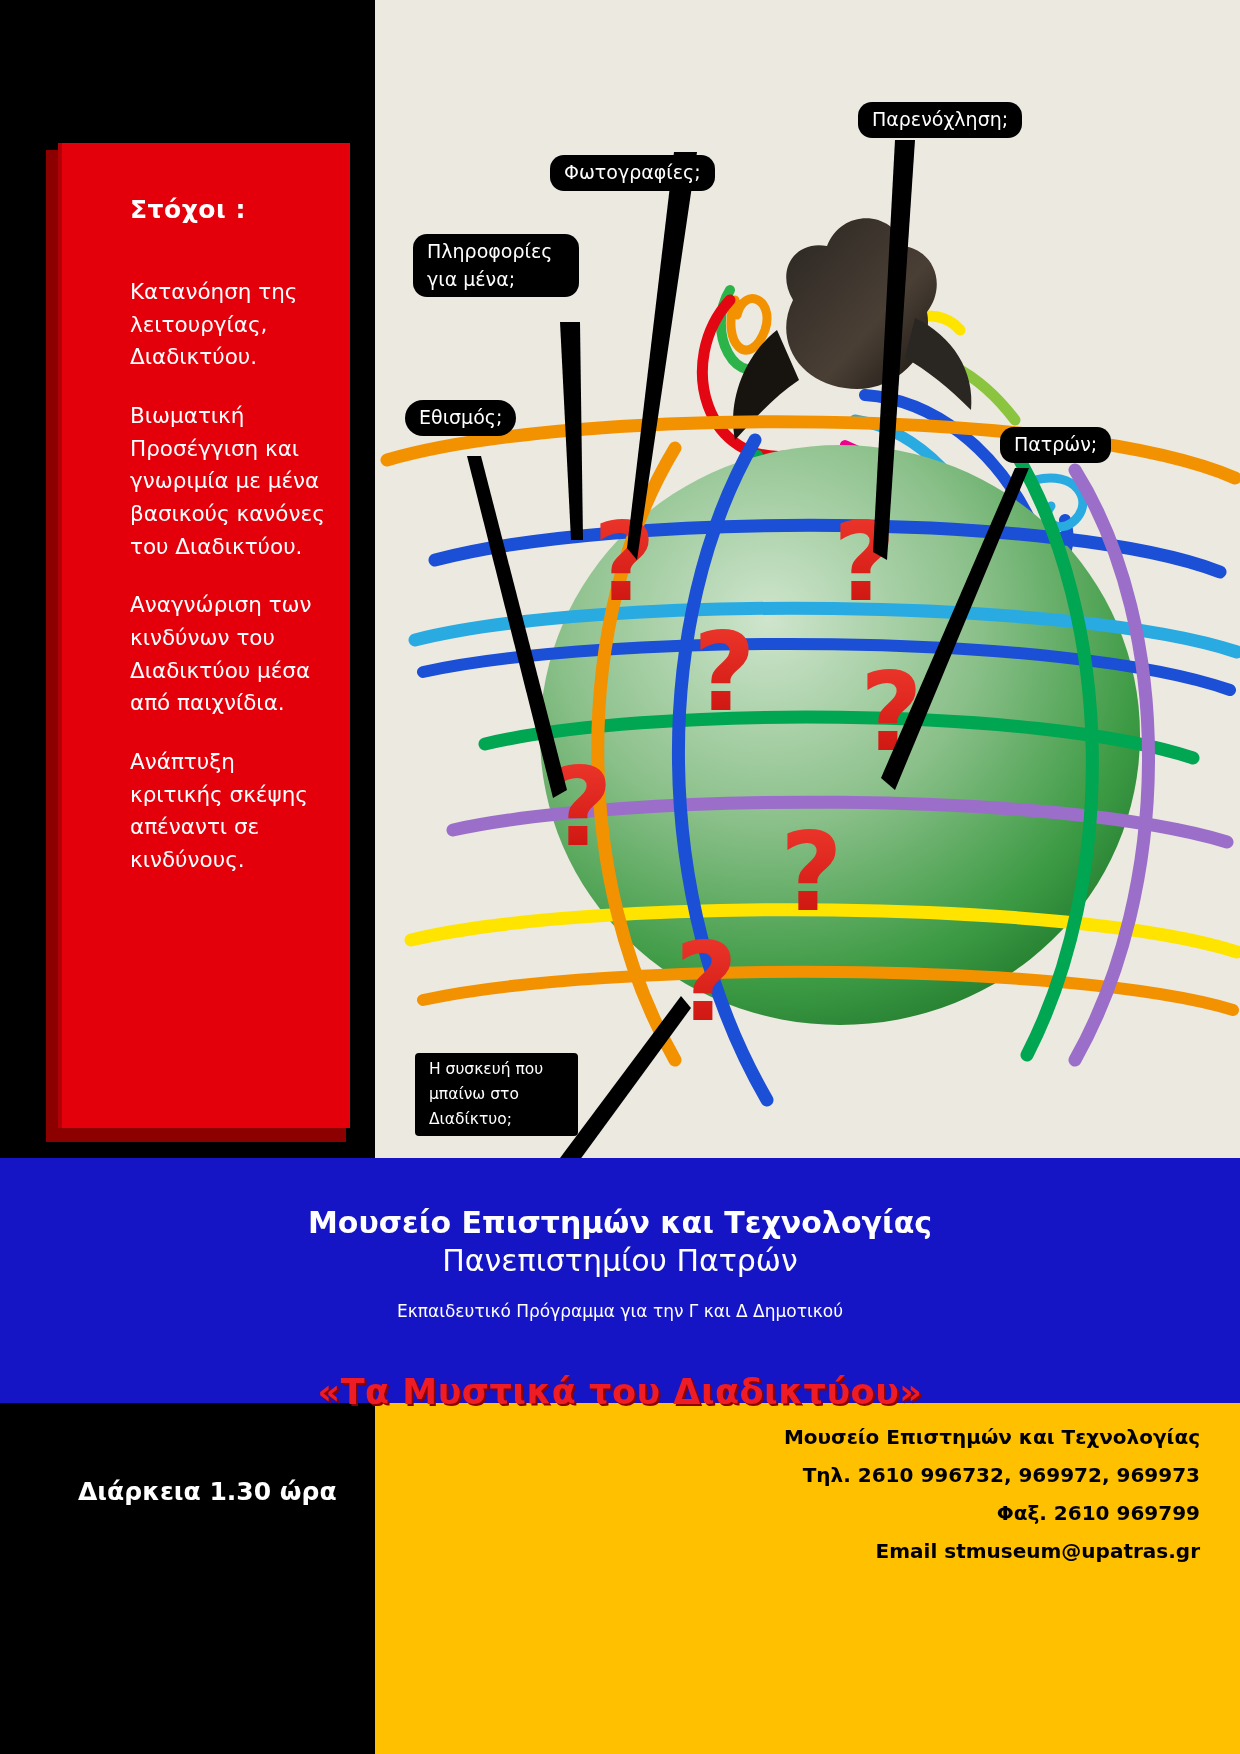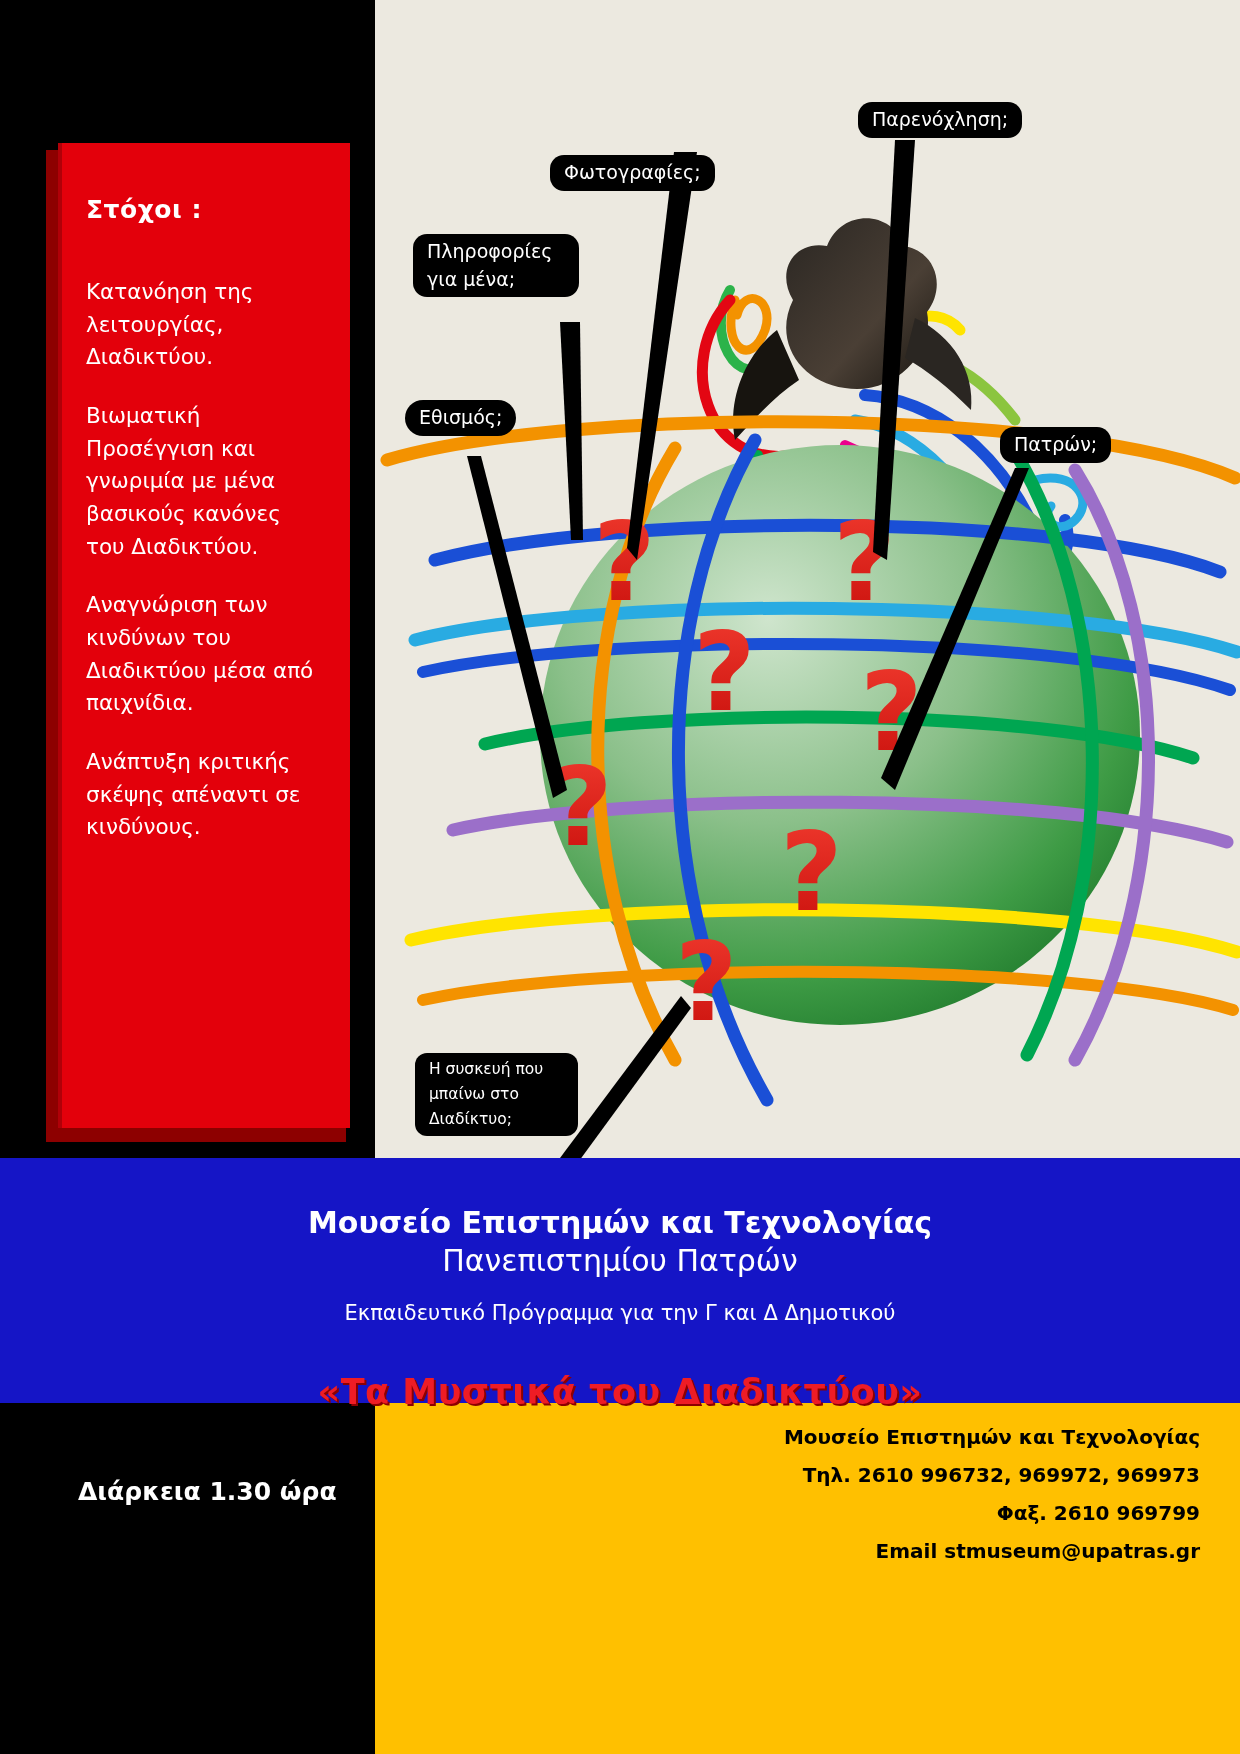--- a/index.html
+++ b/index.html
@@ -27,46 +27,46 @@
   #goals-shadow{
     position:absolute;left:46px;top:150px;width:300px;height:992px;
     background:#8d0000;
   }
   #goals{
     position:absolute;left:62px;top:143px;width:288px;height:985px;
     background:#e3000b;
     box-shadow:-4px 0 0 #b00008;
   }
   #goals-inner{
-    padding:52px 24px 0 24px;
+    padding:52px 24px 0 68px;
     color:#ffffff;
   }
   .goals-title{
     font-size:25px;font-weight:bold;letter-spacing:.5px;margin:0 0 52px 0;
   }
   .goal-p{
     font-size:21.5px;line-height:1.52;margin:0 0 26px 0;font-weight:400;
   }
 
   
   .bubble{
     position:absolute;background:#000000;color:#ffffff;border-radius:14px;
     padding:4px 14px;font-size:19px;line-height:1.45;white-space:pre-line;
     z-index:40;
   }
-  .bubble.small{font-size:15.5px;line-height:1.62;border-radius:12px;}
+  .bubble.small{font-size:15.5px;line-height:1.62;border-radius:4px;}
 
   
   #banner{
     position:absolute;left:0;top:1158px;width:1240px;height:245px;
     background:#1515c6;color:#fff;text-align:center;
   }
   #banner .b1{font-size:30px;font-weight:bold;margin:46px 0 0 0;line-height:1.28;}
   #banner .b2{font-size:30px;font-weight:normal;margin:0;line-height:1.28;}
-  #banner .sub{font-size:21px;margin:20px 0 0 0;font-weight:400;}
+  #banner .sub{font-size:17px;margin:20px 0 0 0;font-weight:400;}
   #prog-title{
     position:absolute;left:0;top:1330px;width:1240px;text-align:center;
     font-size:35px;font-weight:bold;color:#ee1c25;
     text-shadow:2px 2px 0 #8d0000;letter-spacing:.5px;
     z-index:5;
     margin-top:42px;
   }
 
   
   #bottom{position:absolute;left:0;top:1403px;width:1240px;height:351px;background:#000;}

